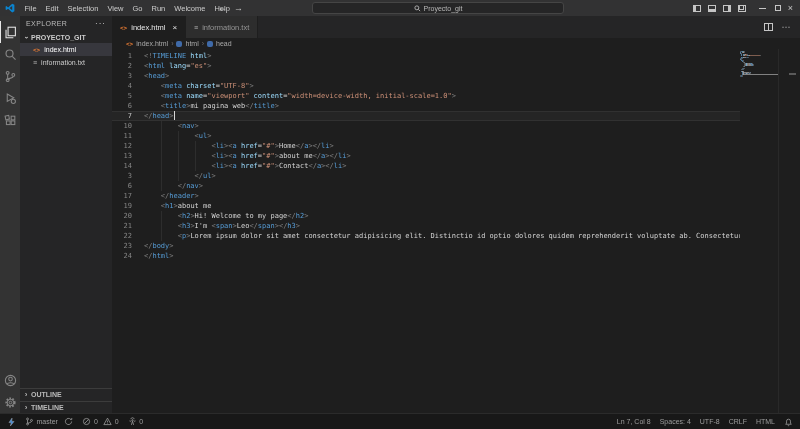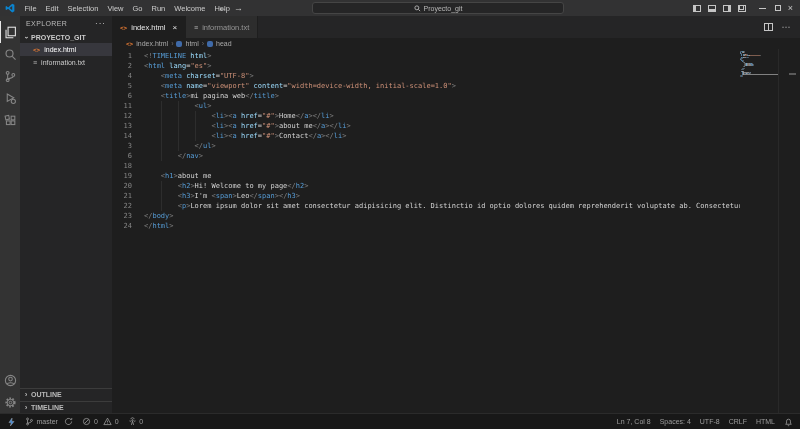--- a/index.html
+++ b/index.html
@@ -264,30 +264,33 @@
       <span>html</span>
       <span class="bc-sep">›</span>
       <span class="bc-sym"></span>
       <span>head</span>
     </div>
 
     <div class="editor">
       <div class="code">
           <div class="line"><span class="ln">1</span><span class="lc"><span style="color: rgb(128, 128, 128);">&lt;!</span><span style="color: rgb(86, 156, 214);">TIMELINE</span><span style="color: rgb(156, 220, 254);"> html</span><span style="color: rgb(128, 128, 128);">&gt;</span></span></div>
           <div class="line"><span class="ln">2</span><span class="lc"><span style="color: rgb(128, 128, 128);">&lt;</span><span style="color: rgb(86, 156, 214);">html</span><span style="color: rgb(212, 212, 212);"> </span><span style="color: rgb(156, 220, 254);">lang</span><span style="color: rgb(212, 212, 212);">=</span><span style="color: rgb(206, 145, 120);">"es"</span><span style="color: rgb(128, 128, 128);">&gt;</span></span></div>
+          <div class="line"><span class="ln">3</span><span class="lc"><span style="color: rgb(128, 128, 128);">&lt;</span><span style="color: rgb(86, 156, 214);">head</span><span style="color: rgb(128, 128, 128);">&gt;</span></span></div>
           <div class="line"><span class="ln">4</span><span class="lc"><span style="color: rgb(212, 212, 212);">    </span><span style="color: rgb(128, 128, 128);">&lt;</span><span style="color: rgb(86, 156, 214);">meta</span><span style="color: rgb(212, 212, 212);"> </span><span style="color: rgb(156, 220, 254);">charset</span><span style="color: rgb(212, 212, 212);">=</span><span style="color: rgb(206, 145, 120);">"UTF-8"</span><span style="color: rgb(128, 128, 128);">&gt;</span></span></div>
           <div class="line"><span class="ln">5</span><span class="lc"><span style="color: rgb(212, 212, 212);">    </span><span style="color: rgb(128, 128, 128);">&lt;</span><span style="color: rgb(86, 156, 214);">meta</span><span style="color: rgb(212, 212, 212);"> </span><span style="color: rgb(156, 220, 254);">name</span><span style="color: rgb(212, 212, 212);">=</span><span style="color: rgb(206, 145, 120);">"viewport"</span><span style="color: rgb(212, 212, 212);"> </span><span style="color: rgb(156, 220, 254);">content</span><span style="color: rgb(212, 212, 212);">=</span><span style="color: rgb(206, 145, 120);">"width=device-width, initial-scale=1.0"</span><span style="color: rgb(128, 128, 128);">&gt;</span></span></div>
           <div class="line"><span class="ln">6</span><span class="lc"><span style="color: rgb(212, 212, 212);">    </span><span style="color: rgb(128, 128, 128);">&lt;</span><span style="color: rgb(86, 156, 214);">title</span><span style="color: rgb(128, 128, 128);">&gt;</span><span style="color: rgb(212, 212, 212);">mi pagina web</span><span style="color: rgb(128, 128, 128);">&lt;/</span><span style="color: rgb(86, 156, 214);">title</span><span style="color: rgb(128, 128, 128);">&gt;</span></span></div>
+          <div class="line active"><span class="ln">7</span><span class="lc"><span style="color: rgb(128, 128, 128);">&lt;/</span><span style="color: rgb(86, 156, 214);">head</span><span style="color: rgb(128, 128, 128);">&gt;</span><span class="cursor"></span></span></div>
+          <div class="line"><span class="guide" style="left: 48.84px;"></span><span class="ln">10</span><span class="lc"><span style="color: rgb(212, 212, 212);">        </span><span style="color: rgb(128, 128, 128);">&lt;</span><span style="color: rgb(86, 156, 214);">nav</span><span style="color: rgb(128, 128, 128);">&gt;</span></span></div>
           <div class="line"><span class="guide" style="left: 48.84px;"></span><span class="guide" style="left: 65.68px;"></span><span class="ln">11</span><span class="lc"><span style="color: rgb(212, 212, 212);">            </span><span style="color: rgb(128, 128, 128);">&lt;</span><span style="color: rgb(86, 156, 214);">ul</span><span style="color: rgb(128, 128, 128);">&gt;</span></span></div>
           <div class="line"><span class="guide" style="left: 48.84px;"></span><span class="guide" style="left: 65.68px;"></span><span class="guide" style="left: 82.52px;"></span><span class="ln">12</span><span class="lc"><span style="color: rgb(212, 212, 212);">                </span><span style="color: rgb(128, 128, 128);">&lt;</span><span style="color: rgb(86, 156, 214);">li</span><span style="color: rgb(128, 128, 128);">&gt;</span><span style="color: rgb(128, 128, 128);">&lt;</span><span style="color: rgb(86, 156, 214);">a</span><span style="color: rgb(212, 212, 212);"> </span><span style="color: rgb(156, 220, 254);">href</span><span style="color: rgb(212, 212, 212);">=</span><span style="color: rgb(206, 145, 120);">"#"</span><span style="color: rgb(128, 128, 128);">&gt;</span><span style="color: rgb(212, 212, 212);">Home</span><span style="color: rgb(128, 128, 128);">&lt;/</span><span style="color: rgb(86, 156, 214);">a</span><span style="color: rgb(128, 128, 128);">&gt;</span><span style="color: rgb(128, 128, 128);">&lt;/</span><span style="color: rgb(86, 156, 214);">li</span><span style="color: rgb(128, 128, 128);">&gt;</span></span></div>
           <div class="line"><span class="guide" style="left: 48.84px;"></span><span class="guide" style="left: 65.68px;"></span><span class="guide" style="left: 82.52px;"></span><span class="ln">13</span><span class="lc"><span style="color: rgb(212, 212, 212);">                </span><span style="color: rgb(128, 128, 128);">&lt;</span><span style="color: rgb(86, 156, 214);">li</span><span style="color: rgb(128, 128, 128);">&gt;</span><span style="color: rgb(128, 128, 128);">&lt;</span><span style="color: rgb(86, 156, 214);">a</span><span style="color: rgb(212, 212, 212);"> </span><span style="color: rgb(156, 220, 254);">href</span><span style="color: rgb(212, 212, 212);">=</span><span style="color: rgb(206, 145, 120);">"#"</span><span style="color: rgb(128, 128, 128);">&gt;</span><span style="color: rgb(212, 212, 212);">about me</span><span style="color: rgb(128, 128, 128);">&lt;/</span><span style="color: rgb(86, 156, 214);">a</span><span style="color: rgb(128, 128, 128);">&gt;</span><span style="color: rgb(128, 128, 128);">&lt;/</span><span style="color: rgb(86, 156, 214);">li</span><span style="color: rgb(128, 128, 128);">&gt;</span></span></div>
           <div class="line"><span class="guide" style="left: 48.84px;"></span><span class="guide" style="left: 65.68px;"></span><span class="guide" style="left: 82.52px;"></span><span class="ln">14</span><span class="lc"><span style="color: rgb(212, 212, 212);">                </span><span style="color: rgb(128, 128, 128);">&lt;</span><span style="color: rgb(86, 156, 214);">li</span><span style="color: rgb(128, 128, 128);">&gt;</span><span style="color: rgb(128, 128, 128);">&lt;</span><span style="color: rgb(86, 156, 214);">a</span><span style="color: rgb(212, 212, 212);"> </span><span style="color: rgb(156, 220, 254);">href</span><span style="color: rgb(212, 212, 212);">=</span><span style="color: rgb(206, 145, 120);">"#"</span><span style="color: rgb(128, 128, 128);">&gt;</span><span style="color: rgb(212, 212, 212);">Contact</span><span style="color: rgb(128, 128, 128);">&lt;/</span><span style="color: rgb(86, 156, 214);">a</span><span style="color: rgb(128, 128, 128);">&gt;</span><span style="color: rgb(128, 128, 128);">&lt;/</span><span style="color: rgb(86, 156, 214);">li</span><span style="color: rgb(128, 128, 128);">&gt;</span></span></div>
           <div class="line"><span class="guide" style="left: 48.84px;"></span><span class="guide" style="left: 65.68px;"></span><span class="ln">3</span><span class="lc"><span style="color: rgb(212, 212, 212);">            </span><span style="color: rgb(128, 128, 128);">&lt;/</span><span style="color: rgb(86, 156, 214);">ul</span><span style="color: rgb(128, 128, 128);">&gt;</span></span></div>
           <div class="line"><span class="guide" style="left: 48.84px;"></span><span class="ln">6</span><span class="lc"><span style="color: rgb(212, 212, 212);">        </span><span style="color: rgb(128, 128, 128);">&lt;/</span><span style="color: rgb(86, 156, 214);">nav</span><span style="color: rgb(128, 128, 128);">&gt;</span></span></div>
-          <div class="line"><span class="ln">18</span><span class="lc"></span></div>
+          <div class="line"><span class="ln">17</span><span class="lc"><span style="color: rgb(212, 212, 212);">    </span><span style="color: rgb(128, 128, 128);">&lt;/</span><span style="color: rgb(86, 156, 214);">header</span><span style="color: rgb(128, 128, 128);">&gt;</span></span></div>
           <div class="line"><span class="ln">19</span><span class="lc"><span style="color: rgb(212, 212, 212);">    </span><span style="color: rgb(128, 128, 128);">&lt;</span><span style="color: rgb(86, 156, 214);">h1</span><span style="color: rgb(128, 128, 128);">&gt;</span><span style="color: rgb(212, 212, 212);">about me</span></span></div>
           <div class="line"><span class="guide" style="left: 48.84px;"></span><span class="ln">20</span><span class="lc"><span style="color: rgb(212, 212, 212);">        </span><span style="color: rgb(128, 128, 128);">&lt;</span><span style="color: rgb(86, 156, 214);">h2</span><span style="color: rgb(128, 128, 128);">&gt;</span><span style="color: rgb(212, 212, 212);">Hi! Welcome to my page</span><span style="color: rgb(128, 128, 128);">&lt;/</span><span style="color: rgb(86, 156, 214);">h2</span><span style="color: rgb(128, 128, 128);">&gt;</span></span></div>
           <div class="line"><span class="guide" style="left: 48.84px;"></span><span class="ln">21</span><span class="lc"><span style="color: rgb(212, 212, 212);">        </span><span style="color: rgb(128, 128, 128);">&lt;</span><span style="color: rgb(86, 156, 214);">h3</span><span style="color: rgb(128, 128, 128);">&gt;</span><span style="color: rgb(212, 212, 212);">I'm </span><span style="color: rgb(128, 128, 128);">&lt;</span><span style="color: rgb(86, 156, 214);">span</span><span style="color: rgb(128, 128, 128);">&gt;</span><span style="color: rgb(212, 212, 212);">Leo</span><span style="color: rgb(128, 128, 128);">&lt;/</span><span style="color: rgb(86, 156, 214);">span</span><span style="color: rgb(128, 128, 128);">&gt;</span><span style="color: rgb(128, 128, 128);">&lt;/</span><span style="color: rgb(86, 156, 214);">h3</span><span style="color: rgb(128, 128, 128);">&gt;</span></span></div>
           <div class="line"><span class="guide" style="left: 48.84px;"></span><span class="ln">22</span><span class="lc"><span style="color: rgb(212, 212, 212);">        </span><span style="color: rgb(128, 128, 128);">&lt;</span><span style="color: rgb(86, 156, 214);">p</span><span style="color: rgb(128, 128, 128);">&gt;</span><span style="color: rgb(212, 212, 212);">Lorem ipsum dolor sit amet consectetur adipisicing elit. Distinctio id optio dolores quidem reprehenderit voluptate ab. Consectetur, illu</span></span></div>
           <div class="line"><span class="ln">23</span><span class="lc"><span style="color: rgb(128, 128, 128);">&lt;/</span><span style="color: rgb(86, 156, 214);">body</span><span style="color: rgb(128, 128, 128);">&gt;</span></span></div>
           <div class="line"><span class="ln">24</span><span class="lc"><span style="color: rgb(128, 128, 128);">&lt;/</span><span style="color: rgb(86, 156, 214);">html</span><span style="color: rgb(128, 128, 128);">&gt;</span></span></div>
         </div>
       <div class="minimap">
           <div style="position:absolute;inset:0">
             <div class="mm-seg" style="left: 0px; top: 2px; width: 0.8px; background: rgb(128, 128, 128);"></div>

